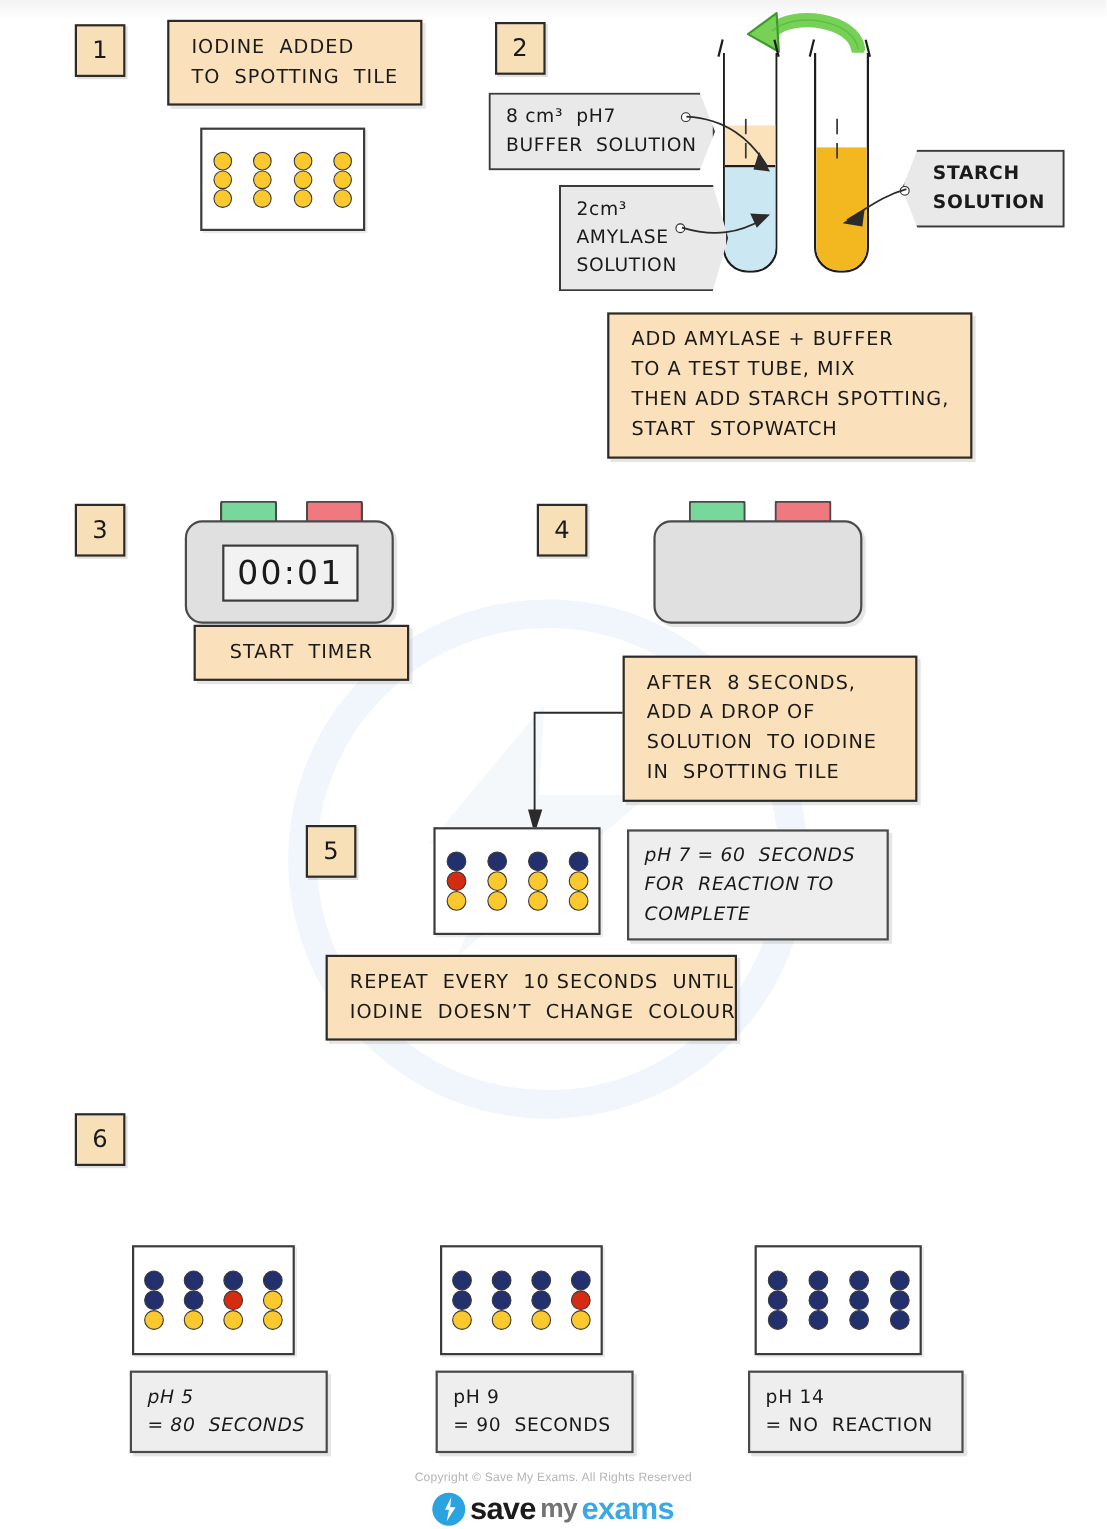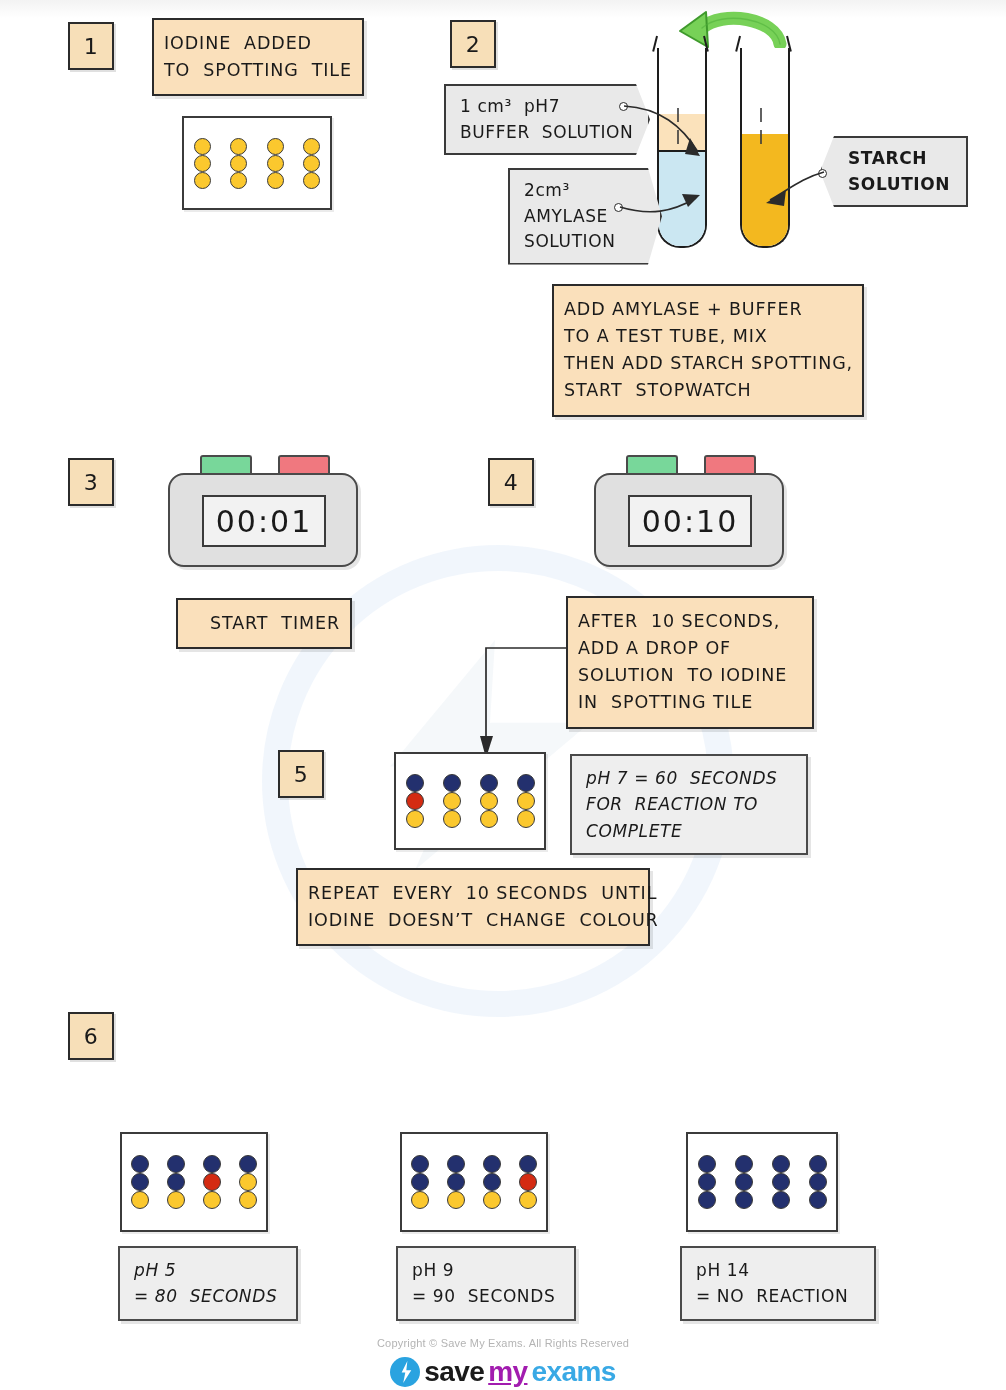--- a/index.html
+++ b/index.html
@@ -28,21 +28,21 @@
   
   .abs{position:absolute;}
   .numbox{
     width:42px;height:44px;background:#f7dfb8;border:2px solid #2b2b2b;
     display:flex;align-items:center;justify-content:center;
     font-size:22px;letter-spacing:.5px;
     box-shadow:2px 2px 0 rgba(0,0,0,.12);
   }
   .callout{
     background:#fae0bb;border:2px solid #2b2b2b;
-    padding:10px 10px;line-height:1.55;font-size:17.5px;letter-spacing:.9px;
+    padding:10px 20px;line-height:1.55;font-size:17.5px;letter-spacing:.9px;
     box-shadow:3px 3px 0 rgba(0,0,0,.10);
     white-space:pre;
   }
   .greybox{
     background:#eeeeee;border:2px solid #4a4a4a;
     padding:9px 14px;line-height:1.55;font-size:17px;letter-spacing:.6px;
     box-shadow:3px 3px 0 rgba(0,0,0,.10);
     white-space:pre;
   }
   .tag{
@@ -106,21 +106,21 @@
     position:absolute;left:0;right:0;display:flex;
     align-items:center;justify-content:center;gap:4px;
     font-family:"Liberation Sans", sans-serif;
   }
   .logo-mark{width:30px;height:30px;border-radius:50%;background:#2aa3e0;position:relative;}
   .logo-mark:after{
     content:"";position:absolute;left:9px;top:4px;width:13px;height:22px;background:#ffffff;
     clip-path:polygon(62% 0%,18% 52%,46% 52%,30% 100%,92% 42%,54% 42%);
   }
   .logo-save{font-size:28px;font-weight:bold;color:#1b1b1b;letter-spacing:-.6px;}
-  .logo-my{font-size:28px;font-weight:bold;color:#a21caf;letter-spacing:-.6px;text-decoration:underline;}
+  .logo-my{font-size:24px;font-weight:bold;color:#737373;letter-spacing:-.6px;}
   .logo-exams{font-size:28px;font-weight:bold;color:#39a9e5;letter-spacing:-.6px;}
   svg{overflow:visible;}
 </style>
 </head>
 <body>
 
 <div class="stage">
 
   <div class="topfade"></div>
   <div class="watermark"></div>
@@ -172,21 +172,21 @@
     <div class="tube-lip" style="left:48px;top:0;height:16px;transform:rotate(-14deg);transform-origin:top;"></div>
     <div class="tube" style="left:2px;top:12px;height:198px;">
       <div class="liq" style="top:86px;bottom:0;background:#f3b81f;"></div>
     </div>
     <svg class="abs" style="left:20px;top:72px;" width="14" height="38">
       <line x1="3" y1="0" x2="3" y2="14" stroke="#3a3a3a" stroke-width="1.6"></line>
       <line x1="3" y1="22" x2="3" y2="36" stroke="#3a3a3a" stroke-width="1.6"></line>
     </svg>
   </div>
 
-  <div class="abs tag right-notch" style="left:444px;top:84px;width:162px;">1 cm³  pH7
+  <div class="abs tag right-notch" style="left:444px;top:84px;width:162px;">8 cm³  pH7
 BUFFER  SOLUTION</div>
   <div class="tagdot" style="left:619px;top:102px;"></div>
   <svg class="abs" style="left:620px;top:96px;" width="110" height="70">
     <path d="M 4 10 C 40 12 62 30 78 56" stroke="#2b2b2b" stroke-width="1.6" fill="none"></path>
     <path d="M 70 42 L 80 60 L 65 58 Z" fill="#2b2b2b"></path>
   </svg>
 
   <div class="abs tag right-notch" style="left:508px;top:168px;width:110px;">2cm³
 AMYLASE
 SOLUTION</div>
@@ -211,32 +211,31 @@
 
   <div class="abs numbox" style="left:68px;top:458px;">3</div>
 
   <div class="watch" style="left:168px;top:455px;width:190px;height:115px;">
     <div class="watch-btn" style="left:32px;top:0;background:#78d79a;"></div>
     <div class="watch-btn" style="left:110px;top:0;background:#f0787f;"></div>
     <div class="watch-body" style="left:0;top:18px;width:186px;height:90px;"></div>
     <div class="watch-screen" style="left:34px;top:40px;width:120px;height:48px;">00:01</div>
   </div>
 
-  <div class="abs callout" style="left:176px;top:598px;width:152px;text-align:right;">START  TIMER</div>
+  <div class="abs callout" style="left:176px;top:568px;width:152px;text-align:center;">START  TIMER</div>
 
   <div class="abs numbox" style="left:488px;top:458px;">4</div>
 
   <div class="watch" style="left:594px;top:455px;width:190px;height:115px;">
     <div class="watch-btn" style="left:32px;top:0;background:#78d79a;"></div>
     <div class="watch-btn" style="left:110px;top:0;background:#f0787f;"></div>
     <div class="watch-body" style="left:0;top:18px;width:186px;height:90px;"></div>
-    <div class="watch-screen" style="left:34px;top:40px;width:120px;height:48px;">00:10</div>
-  </div>
-
-  <div class="abs callout" style="left:566px;top:596px;width:224px;">AFTER  10 SECONDS,
+  </div>
+
+  <div class="abs callout" style="left:566px;top:596px;width:224px;">AFTER  8 SECONDS,
 ADD A DROP OF
 SOLUTION  TO IODINE
 IN  SPOTTING TILE</div>
 
   <svg class="abs" style="left:480px;top:640px;" width="120" height="130">
     <path d="M 86 8 L 6 8 L 6 100" stroke="#2b2b2b" stroke-width="1.7" fill="none"></path>
     <path d="M 0 96 L 6 118 L 13 96 Z" fill="#2b2b2b"></path>
   </svg>
 
   <div class="abs numbox" style="left:278px;top:750px;">5</div>

